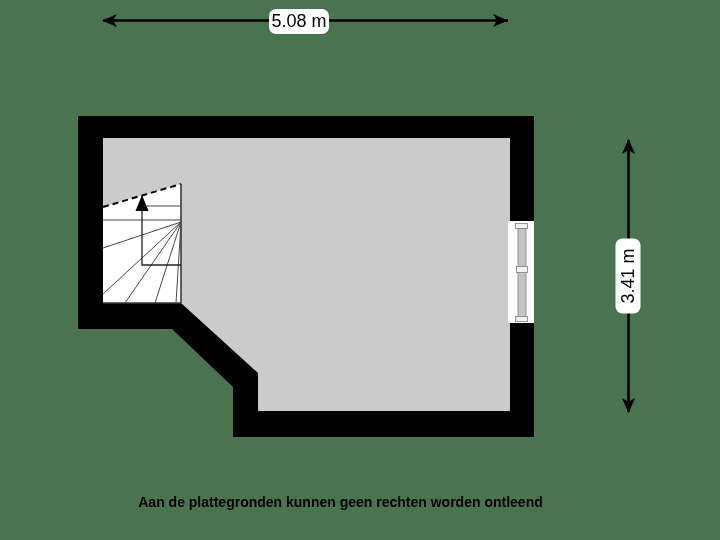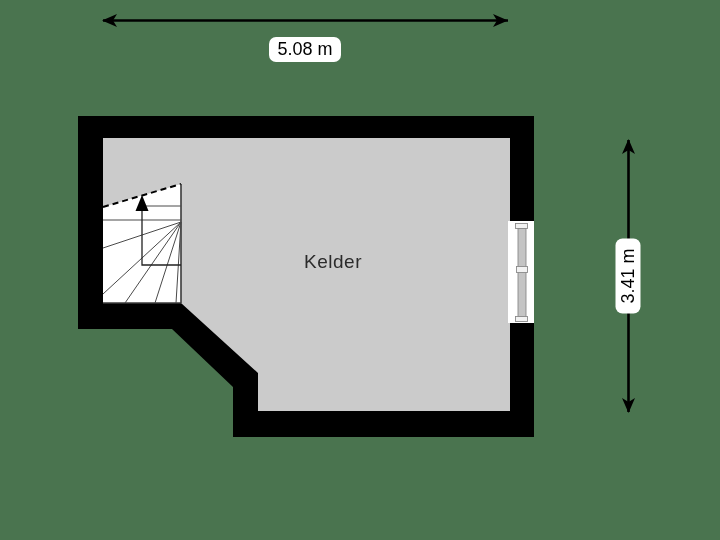--- a/index.html
+++ b/index.html
@@ -22,21 +22,21 @@
     border-radius: 7px;
     color: #000000;
     font-size: 18px;
     display: flex;
     align-items: center;
     justify-content: center;
     white-space: nowrap;
   }
   #dim-label-width {
     left: 269px; top: 9px;
-    width: 72px; height: 25px; margin-top: 28px;
+    width: 60px; height: 25px;
   }
   #dim-label-height {
     left: 628px; top: 276px;
     padding: 2px 10px;
     height: 21px;
     transform: translate(-50%,-50%) rotate(-90deg);
   }
   #room-label {
     position: absolute;
     left: 233px; top: 251px;
@@ -104,18 +104,18 @@
       <line x1="628.5" y1="140" x2="628.5" y2="412" stroke="#000000" stroke-width="2.6"></line>
       <polygon points="628.5,139 622,154 628.5,150 635,154"></polygon>
       <polygon points="628.5,413 622,398 628.5,402 635,398"></polygon>
     </g>
   </svg>
 
   <div class="dim-label" id="dim-label-width">5.08 m</div>
 
   <div class="dim-label" id="dim-label-height">3.41 m</div>
 
-  <div id="room-label">Kelder</div>
 
   <div id="footer">
+    <div>Aan de plattegronden kunnen geen rechten worden ontleend</div>
   </div>
 
 </div>
 
 </body></html>

